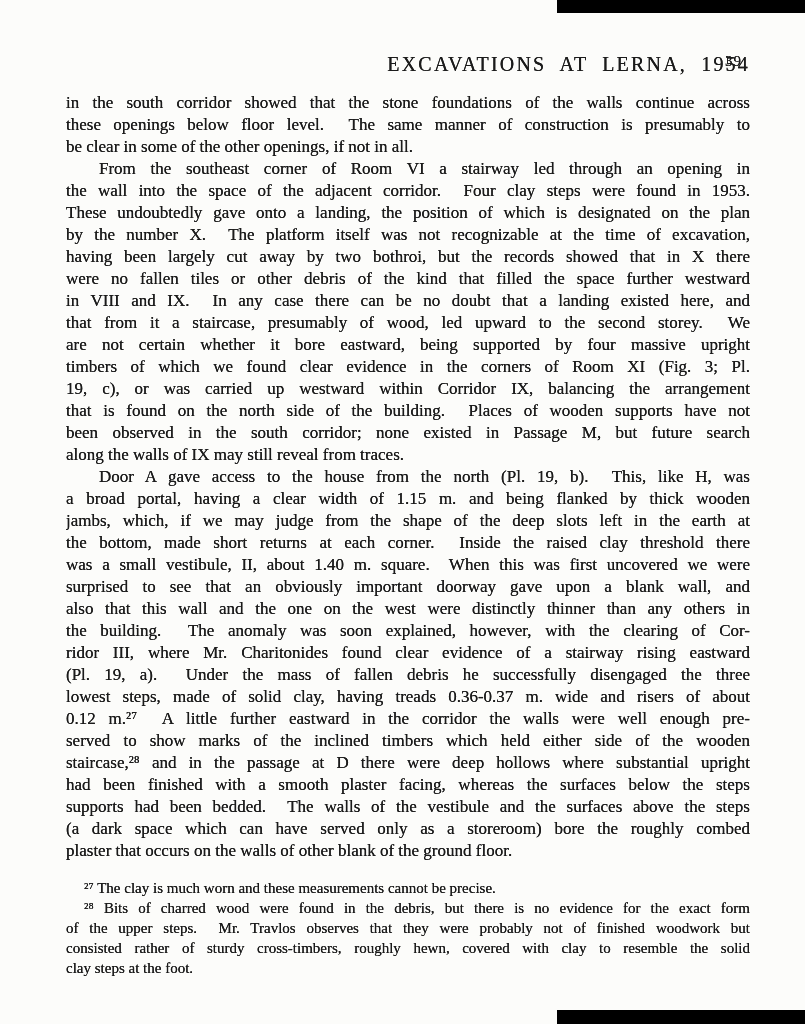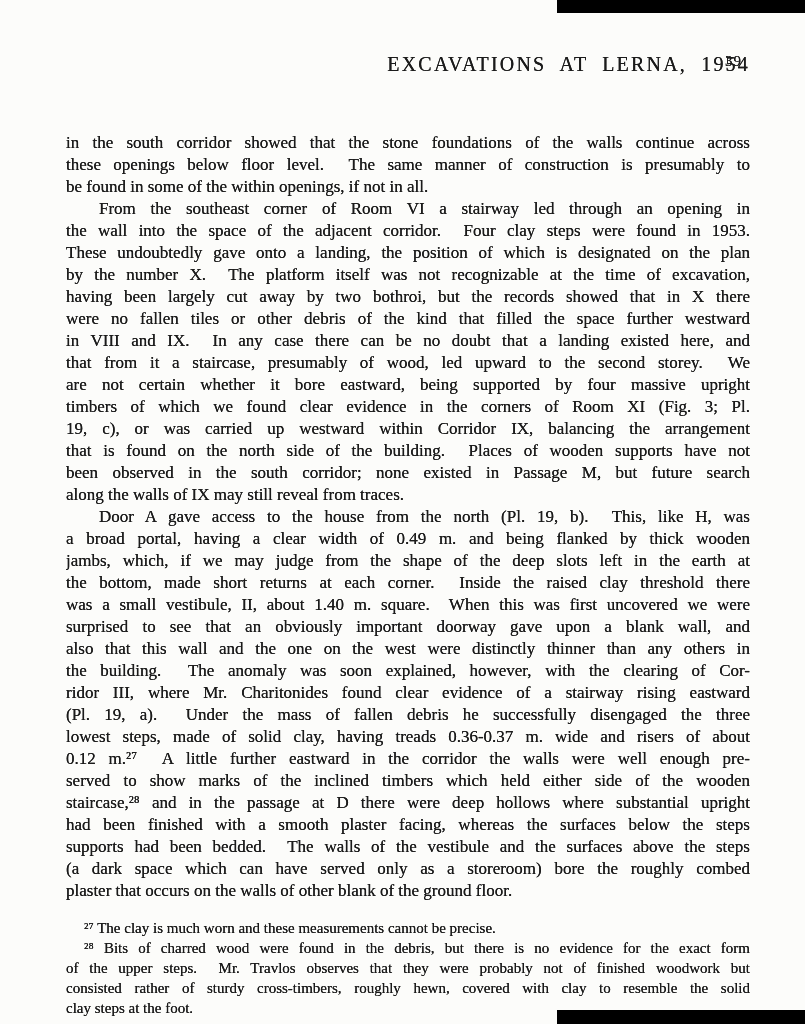--- a/index.html
+++ b/index.html
@@ -32,21 +32,20 @@
     right: 8px;
     top: 0;
     font-size: 15px;
     letter-spacing: 1px;
   }
   .textblock {
     position: absolute;
     left: 66px;
     top: 92px;
     width: 684px;
-    margin-top: 40px;
   }
   .l {
     font-size: 17px;
     line-height: 22px;
     height: 22px;
     overflow: hidden;
     text-align: justify;
     text-align-last: justify;
   }
   .l.ind { text-indent: 33px; }
@@ -73,41 +72,41 @@
 
   <div class="header">
     <div class="running-head">EXCAVATIONS AT LERNA, 1954</div>
     <div class="page-num">39</div>
   </div>
 
   <div class="textblock">
     <div class="para">
         <div class="l">in the south corridor showed that the stone foundations of the walls continue across</div>
         <div class="l">these openings below floor level.&nbsp; The same manner of construction is presumably to</div>
-        <div class="l end">be found in some of the within openings, if not in all.</div>
+        <div class="l end">be clear in some of the other openings, if not in all.</div>
       </div>
     <div class="para">
         <div class="l ind">From the southeast corner of Room VI a stairway led through an opening in</div>
         <div class="l">the wall into the space of the adjacent corridor.&nbsp; Four clay steps were found in 1953.</div>
         <div class="l">These undoubtedly gave onto a landing, the position of which is designated on the plan</div>
         <div class="l">by the number X.&nbsp; The platform itself was not recognizable at the time of excavation,</div>
         <div class="l">having been largely cut away by two bothroi, but the records showed that in X there</div>
         <div class="l">were no fallen tiles or other debris of the kind that filled the space further westward</div>
         <div class="l">in VIII and IX.&nbsp; In any case there can be no doubt that a landing existed here, and</div>
         <div class="l">that from it a staircase, presumably of wood, led upward to the second storey.&nbsp; We</div>
         <div class="l">are not certain whether it bore eastward, being supported by four massive upright</div>
         <div class="l">timbers of which we found clear evidence in the corners of Room XI (Fig. 3; Pl.</div>
         <div class="l">19, c), or was carried up westward within Corridor IX, balancing the arrangement</div>
         <div class="l">that is found on the north side of the building.&nbsp; Places of wooden supports have not</div>
         <div class="l">been observed in the south corridor; none existed in Passage M, but future search</div>
         <div class="l end">along the walls of IX may still reveal from traces.</div>
       </div>
     <div class="para">
         <div class="l ind">Door A gave access to the house from the north (Pl. 19, b).&nbsp; This, like H, was</div>
-        <div class="l">a broad portal, having a clear width of 0.49 m. and being flanked by thick wooden</div>
+        <div class="l">a broad portal, having a clear width of 1.15 m. and being flanked by thick wooden</div>
         <div class="l">jambs, which, if we may judge from the shape of the deep slots left in the earth at</div>
         <div class="l">the bottom, made short returns at each corner.&nbsp; Inside the raised clay threshold there</div>
         <div class="l">was a small vestibule, II, about 1.40 m. square.&nbsp; When this was first uncovered we were</div>
         <div class="l">surprised to see that an obviously important doorway gave upon a blank wall, and</div>
         <div class="l">also that this wall and the one on the west were distinctly thinner than any others in</div>
         <div class="l">the building.&nbsp; The anomaly was soon explained, however, with the clearing of Cor-</div>
         <div class="l">ridor III, where Mr. Charitonides found clear evidence of a stairway rising eastward</div>
         <div class="l">(Pl. 19, a).&nbsp; Under the mass of fallen debris he successfully disengaged the three</div>
         <div class="l">lowest steps, made of solid clay, having treads 0.36-0.37 m. wide and risers of about</div>
         <div class="l">0.12 m.²⁷&nbsp; A little further eastward in the corridor the walls were well enough pre-</div>

